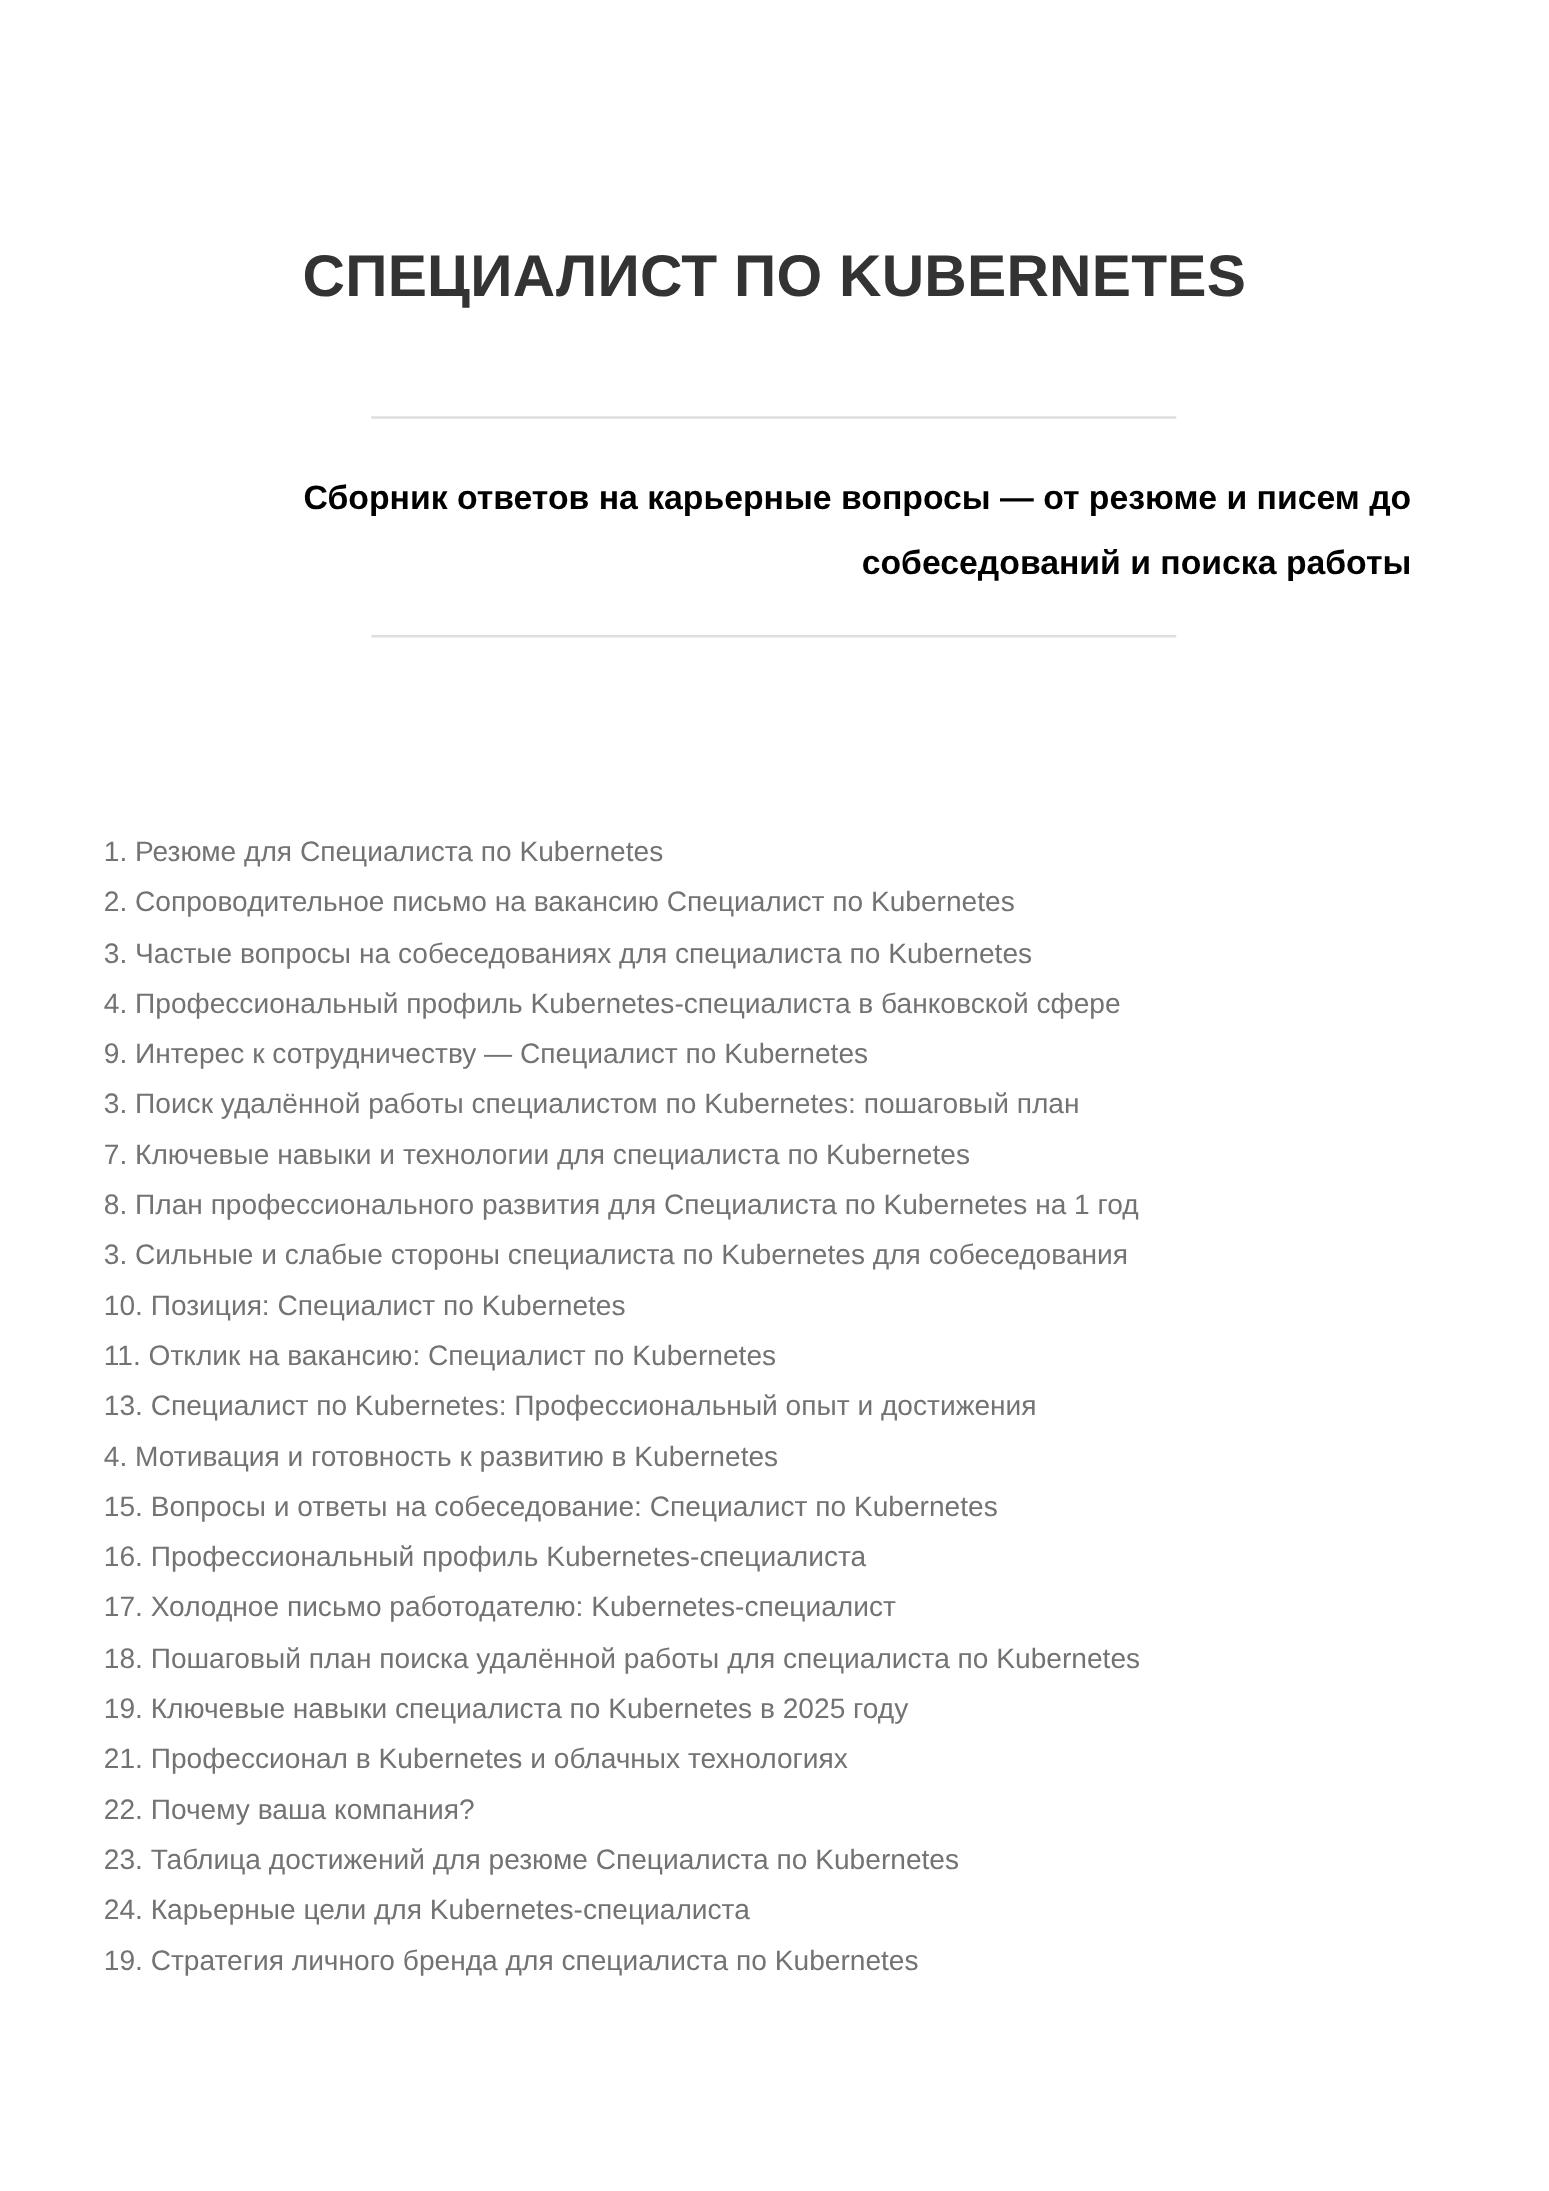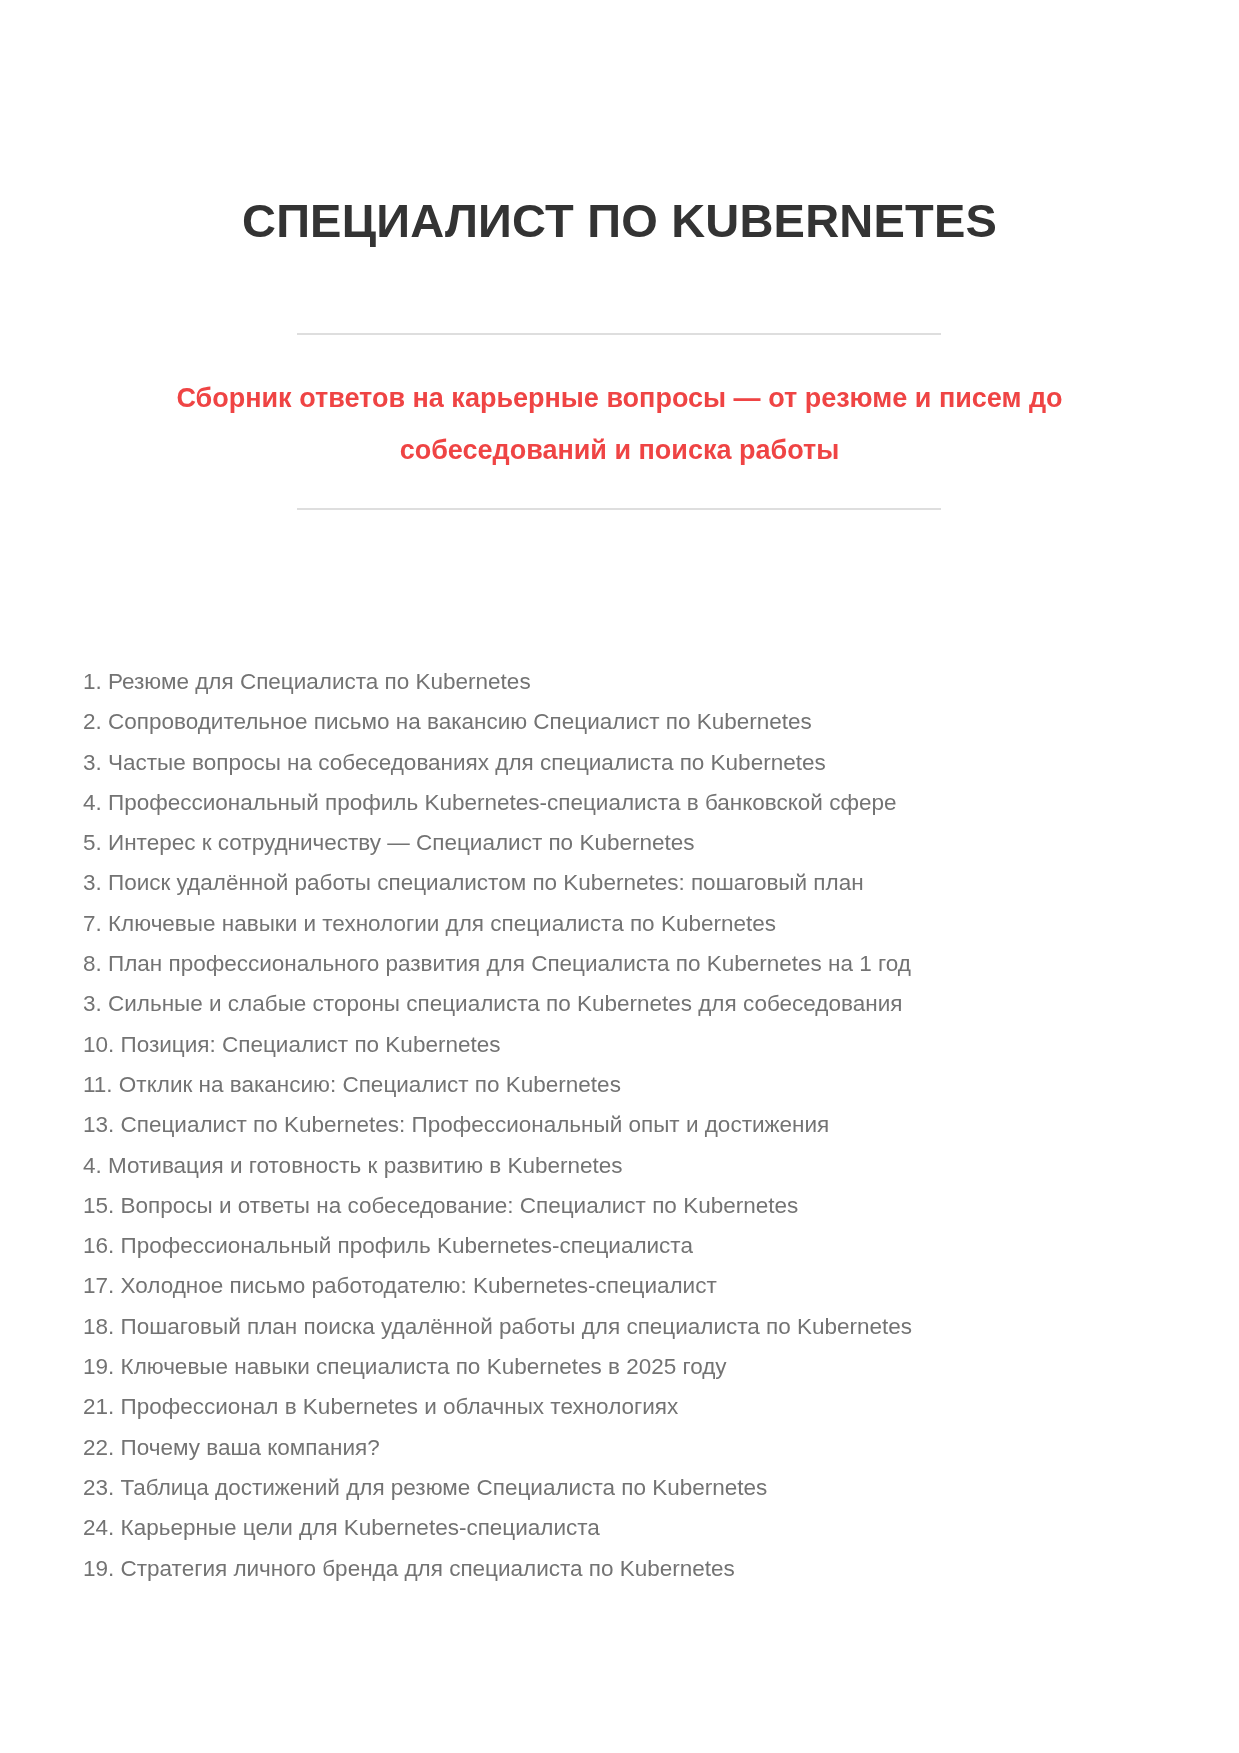--- a/index.html
+++ b/index.html
@@ -43,24 +43,24 @@
       border-top: 2px solid #dedede;
       margin: 0;
     }
     .divider.top { top: 333px; }
     .divider.bottom { top: 508px; }
     .subtitle {
       position: absolute;
       left: 110px;
       top: 372px;
       width: 1019px;
-      text-align: center;
+      text-align: right;
       font-size: 27px;
       font-weight: bold;
-      color: #ef4444;
+      color: #000000;
       line-height: 52px;
       margin: 0;
     }
     .toc {
       position: absolute;
       left: 83px;
       top: 662px;
       width: 1100px;
       margin: 0;
       padding: 0;
@@ -80,21 +80,21 @@
 <div class="page">
   <h1 class="title">СПЕЦИАЛИСТ ПО KUBERNETES</h1>
   <hr class="divider top">
   <p class="subtitle">Сборник ответов на карьерные вопросы — от резюме и писем до собеседований и поиска работы</p>
   <hr class="divider bottom">
   <ul class="toc">
     <li>1. Резюме для Специалиста по Kubernetes</li>
     <li>2. Сопроводительное письмо на вакансию Специалист по Kubernetes</li>
     <li>3. Частые вопросы на собеседованиях для специалиста по Kubernetes</li>
     <li>4. Профессиональный профиль Kubernetes-специалиста в банковской сфере</li>
-    <li>5. Интерес к сотрудничеству — Специалист по Kubernetes</li>
+    <li>9. Интерес к сотрудничеству — Специалист по Kubernetes</li>
     <li>3. Поиск удалённой работы специалистом по Kubernetes: пошаговый план</li>
     <li>7. Ключевые навыки и технологии для специалиста по Kubernetes</li>
     <li>8. План профессионального развития для Специалиста по Kubernetes на 1 год</li>
     <li>3. Сильные и слабые стороны специалиста по Kubernetes для собеседования</li>
     <li>10. Позиция: Специалист по Kubernetes</li>
     <li>11. Отклик на вакансию: Специалист по Kubernetes</li>
     <li>13. Специалист по Kubernetes: Профессиональный опыт и достижения</li>
     <li>4. Мотивация и готовность к развитию в Kubernetes</li>
     <li>15. Вопросы и ответы на собеседование: Специалист по Kubernetes</li>
     <li>16. Профессиональный профиль Kubernetes-специалиста</li>

